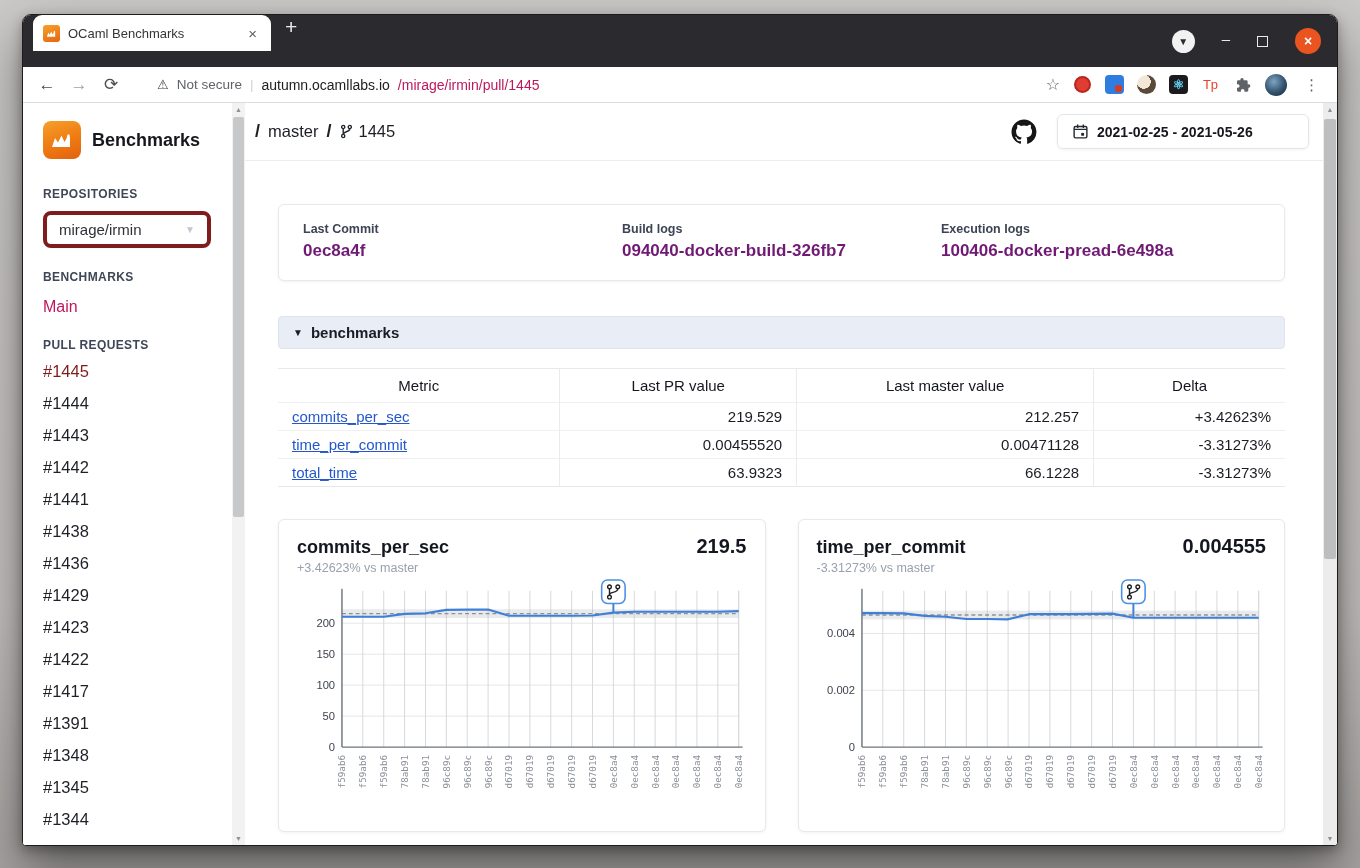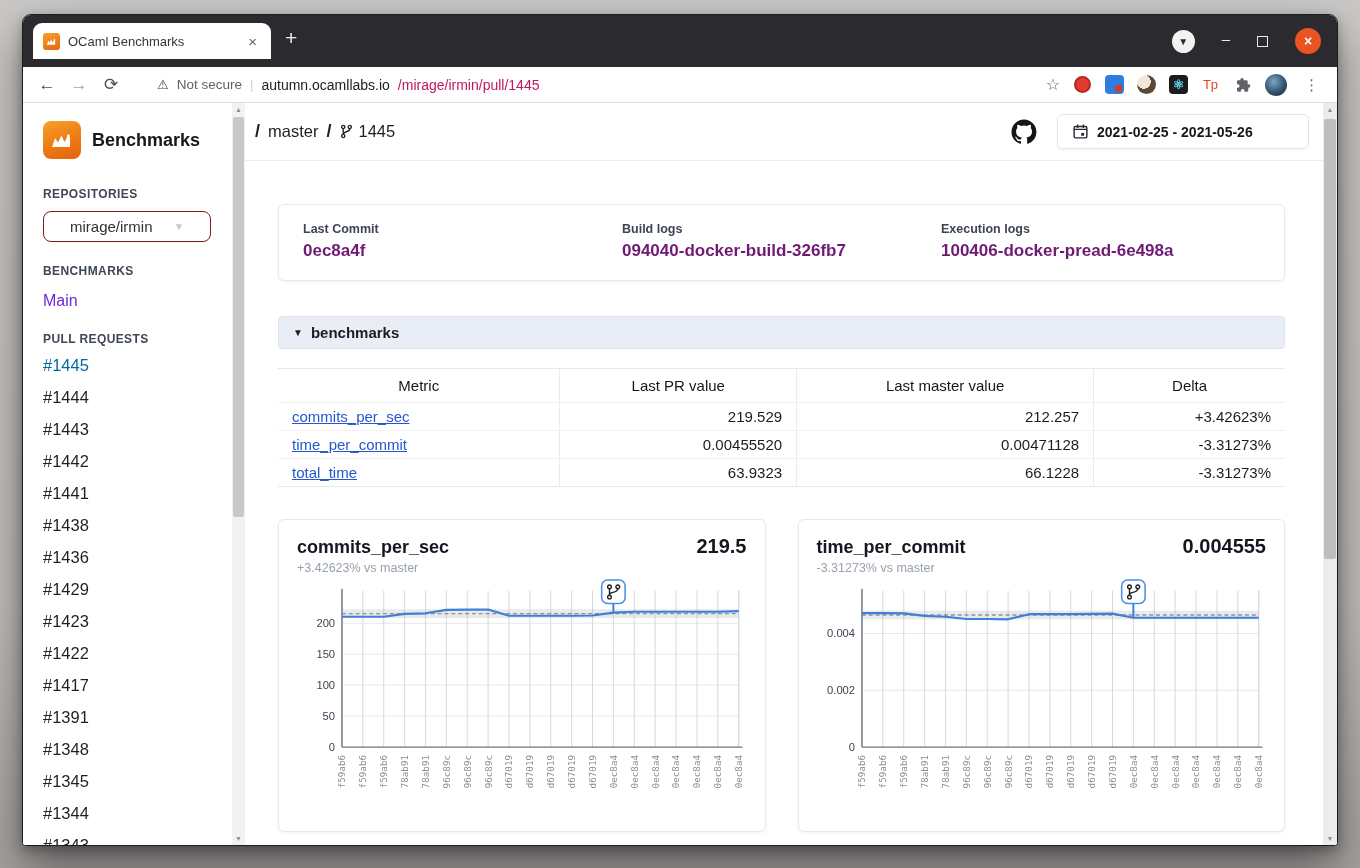--- a/index.html
+++ b/index.html
@@ -6,21 +6,21 @@
   html,body { width:1360px; height:868px; overflow:hidden;
     font-family:"Liberation Sans", sans-serif;
     background:linear-gradient(180deg,#cbc9c7 0%,#c2bfbd 70%,#a5a2a0 100%); }
 
   
   .window { position:absolute; left:22px; top:14px; width:1316px; height:832px;
     border-radius:9px 9px 4px 4px; background:#fff; border:1px solid #1c1c1e;
     box-shadow:0 22px 48px rgba(0,0,0,.45), 0 4px 12px rgba(0,0,0,.3); overflow:hidden; }
 
   .tabstrip { position:relative; height:52px; background:#2b2a2e;
-    display:flex; align-items:center; padding-left:10px; }
+    display:flex; align-items:flex-start; padding-left:10px; }
   .tab { width:238px; height:36px; background:#fff; border-radius:9px 9px 0 0;
     display:flex; align-items:center; padding:0 10px; gap:8px; }
   .favicon { width:17px; height:17px; border-radius:3px; flex:0 0 auto;
     background:linear-gradient(160deg,#f6a02c,#e8650e); display:flex; align-items:center; justify-content:center; }
   .tab-title { flex:1; font-size:13px; color:#35363a; white-space:nowrap; overflow:hidden; }
   .tab-close { color:#5f6368; font-size:15px; padding:0 4px; cursor:default; }
   .newtab { color:#e8eaed; font-size:21px; font-weight:300; margin:0 0 6px 14px; }
   .win-controls { position:absolute; right:16px; top:0; height:52px; display:flex; align-items:center; gap:27px; }
   .wc-chev { width:23px; height:23px; border-radius:50%; background:#f2f2f2; color:#2b2a2e;
     font-size:10px; display:flex; align-items:center; justify-content:center; }
@@ -61,27 +61,27 @@
   .page { position:absolute; top:88px; left:0; right:0; bottom:0; background:#fff; }
 
   .sidebar { position:absolute; left:0; top:0; width:222px; height:100%; background:#fff; overflow:hidden; }
   .sb-inner { padding:18px 24px 0 20px; }
   .brand { display:flex; align-items:center; gap:11px; margin-bottom:28px; }
   .logo { width:38px; height:38px; border-radius:8px;
     background:linear-gradient(160deg,#f6a02c 0%,#ee7a12 55%,#e2610e 100%);
     display:flex; align-items:center; justify-content:center; }
   .brand-name { font-size:18px; font-weight:700; color:#16181d; }
   .sb-label { font-size:12px; font-weight:700; letter-spacing:.4px; color:#3f4756; margin:22px 0 10px; }
-  .repo-select { width:168px; border:1px solid #7f1d1d; border-radius:8px; background:#fff;
-    font-size:15px; color:#2e3138; padding:6px 26px; display:flex; align-items:center; justify-content:space-between;
+  .repo-select { width:168px; border:4px solid #7f1d1d; border-radius:8px; background:#fff;
+    font-size:15px; color:#2e3138; padding:6px 12px; display:flex; align-items:center; justify-content:space-between;
     box-shadow:0 1px 2px rgba(0,0,0,.03); }
   .repo-caret { color:#c3c8d0; font-size:10px; }
-  .sb-link { font-size:16px; color:#6d28d9; margin:14px 0; cursor:pointer; }
+  .sb-link { font-size:16px; color:#be185d; margin:14px 0; cursor:pointer; }
   .pr-item { font-size:16.5px; color:#1d2026; margin:0 0 13px; cursor:pointer; }
-  .pr-item.active { color:#0369a1; }
+  .pr-item.active { color:#7f1d1d; }
   .side-scroll { position:absolute; left:209px; top:0; width:13px; height:100%; background:#f2f2f2; }
   .side-scroll .arrow { position:absolute; left:0; width:13px; text-align:center; font-size:7px; color:#8f9194; }
   .side-scroll .thumb { position:absolute; left:1px; width:11px; top:14px; height:400px; background:#c6c8ca; border-radius:2px; }
 
   .page-scroll { position:absolute; right:0; top:0; width:14px; height:100%; background:#ececec; }
   .page-scroll .arrow { position:absolute; left:0; width:14px; text-align:center; font-size:7px; color:#8f9194; }
   .page-scroll .thumb { position:absolute; left:1px; width:12px; top:16px; height:440px; background:#bcbec0; border-radius:2px; }
 
   .main { position:absolute; left:222px; right:14px; top:0; height:100%; background:#fff; overflow:hidden; }
   .main-header { height:58px; display:flex; align-items:center; padding:0 14px 0 10px;

